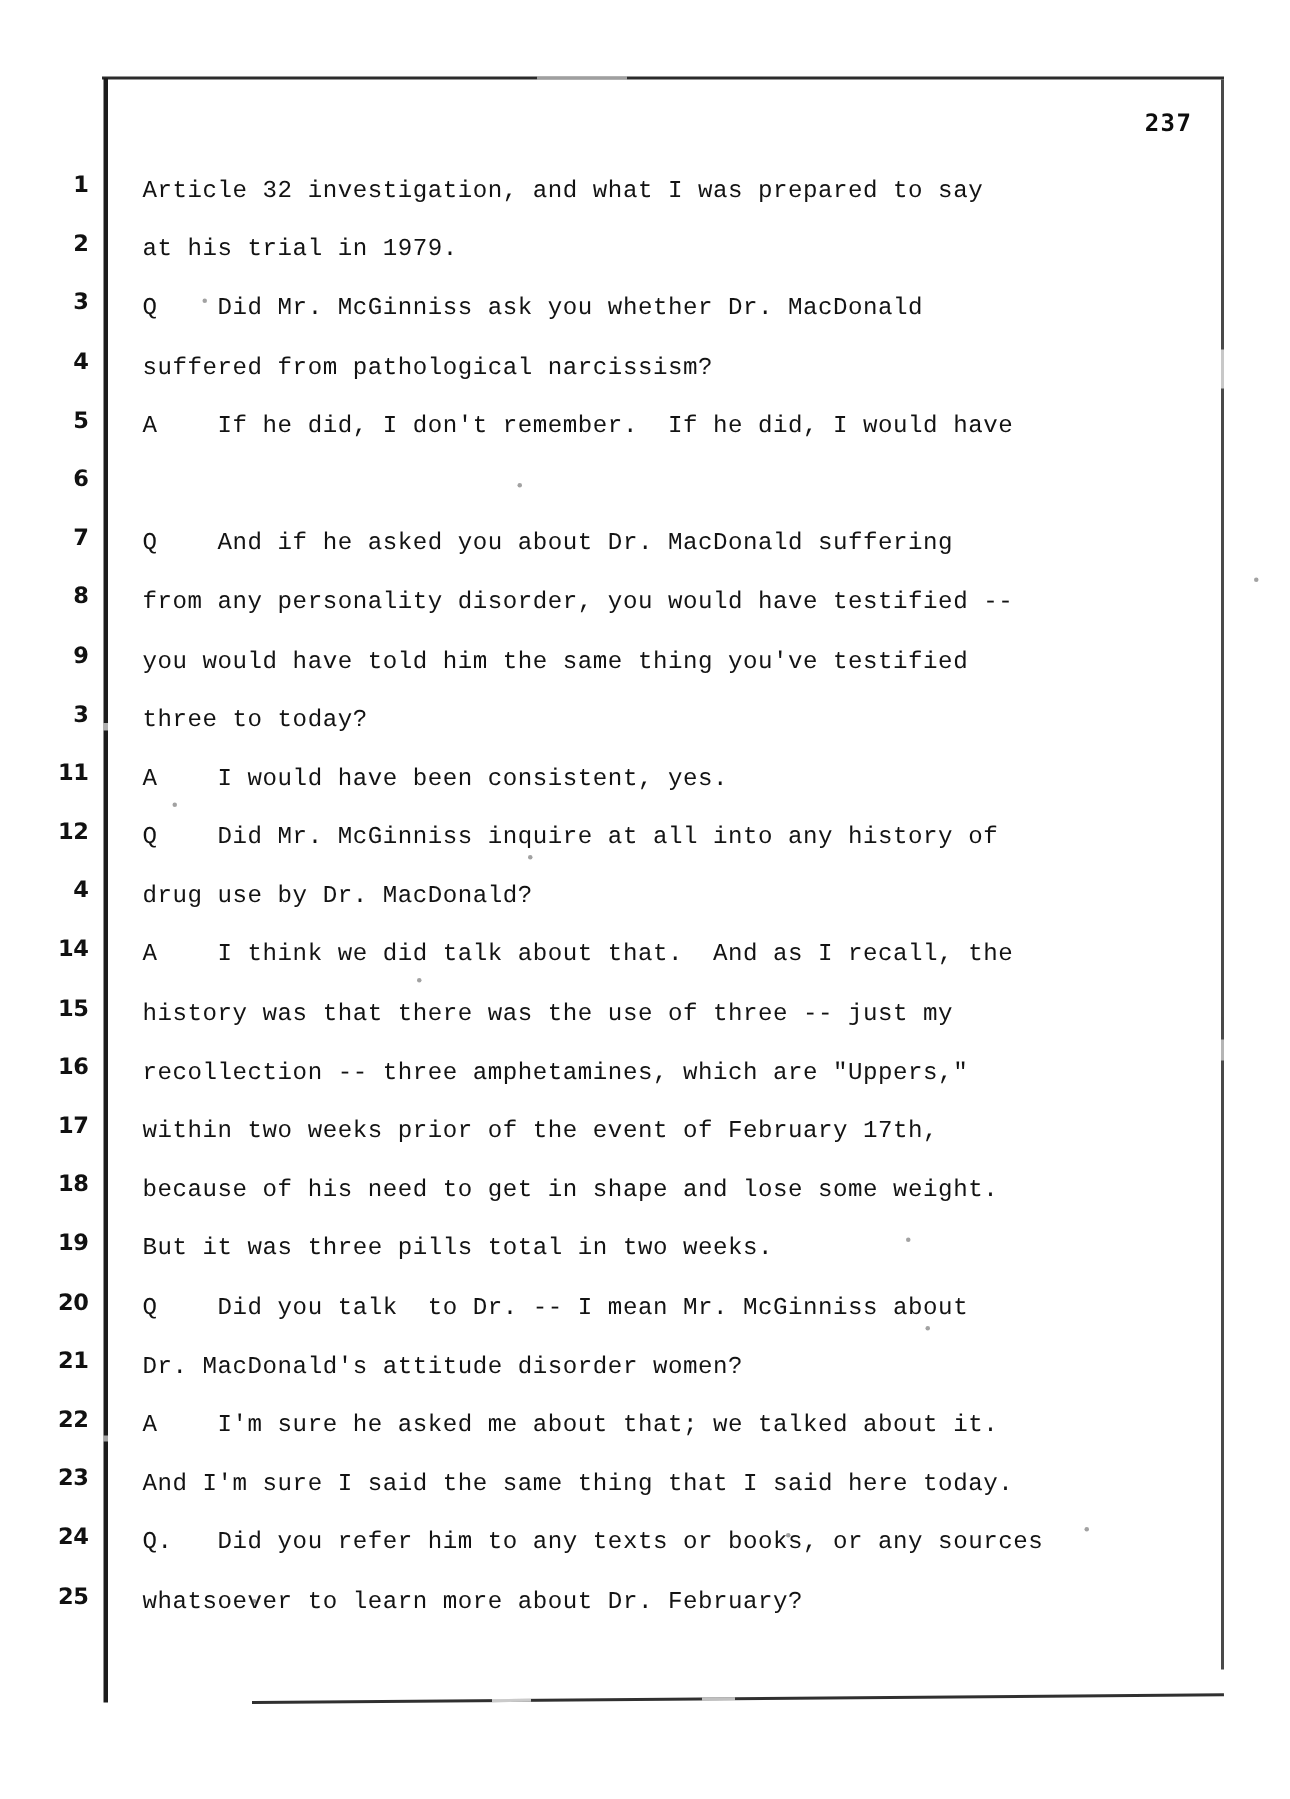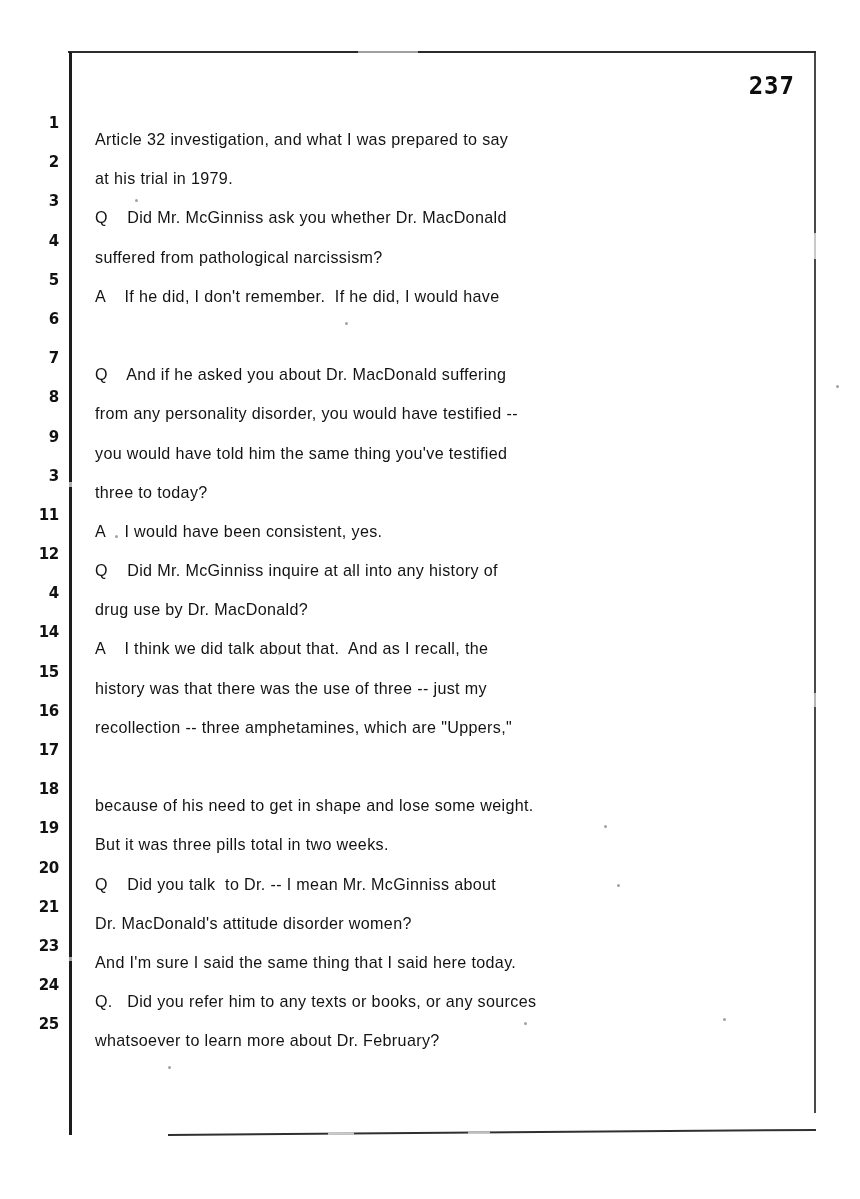--- a/index.html
+++ b/index.html
@@ -138,21 +138,21 @@
   }
 
   
   .page-number {
     position: absolute;
     left: 0;
     top: 72px;
     width: 795px;
     text-align: right;
     font-family: "DejaVu Sans Mono", "Liberation Mono", monospace;
-    font-size: 24px;
+    font-size: 16px;
     font-weight: 700;
     color: #0d0d0d;
     letter-spacing: 1px;
   }
 
   
   .transcript {
     position: absolute;
     left: 0;
     top: 112px;
@@ -175,23 +175,23 @@
     font-family: "DejaVu Sans", "Liberation Sans", sans-serif;
     font-size: 15px;
     font-weight: 700;
     color: #111111;
     letter-spacing: -0.3px;
   }
 
   .line-text {
     position: absolute;
     left: 95px;
-    top: 16px;
+    top: 4px;
     width: 715px;
-    font-family: Liberation Sans, sans-serif;
+    font-family: Liberation Mono, monospace;
     font-size: 16.1px;
     line-height: 22px;
     color: #131313;
     white-space: pre;
     letter-spacing: 0.35px;
   }
 
   
   .speck {
     position: absolute;
@@ -272,36 +272,41 @@
     <div class="line">
       <span class="line-number">15</span>
       <span class="line-text">history was that there was the use of three -- just my</span>
     </div>
     <div class="line">
       <span class="line-number">16</span>
       <span class="line-text">recollection -- three amphetamines, which are "Uppers,"</span>
     </div>
     <div class="line">
       <span class="line-number">17</span>
+      <span class="line-text">within two weeks prior of the event of February 17th,</span>
     </div>
     <div class="line">
       <span class="line-number">18</span>
       <span class="line-text">because of his need to get in shape and lose some weight.</span>
     </div>
     <div class="line">
       <span class="line-number">19</span>
       <span class="line-text">But it was three pills total in two weeks.</span>
     </div>
     <div class="line">
       <span class="line-number">20</span>
       <span class="line-text">Q    Did you talk  to Dr. -- I mean Mr. McGinniss about</span>
     </div>
     <div class="line">
       <span class="line-number">21</span>
       <span class="line-text">Dr. MacDonald's attitude disorder women?</span>
+    </div>
+    <div class="line">
+      <span class="line-number">22</span>
+      <span class="line-text">A    I'm sure he asked me about that; we talked about it.</span>
     </div>
     <div class="line">
       <span class="line-number">23</span>
       <span class="line-text">And I'm sure I said the same thing that I said here today.</span>
     </div>
     <div class="line">
       <span class="line-number">24</span>
       <span class="line-text">Q.   Did you refer him to any texts or books, or any sources</span>
     </div>
     <div class="line">

